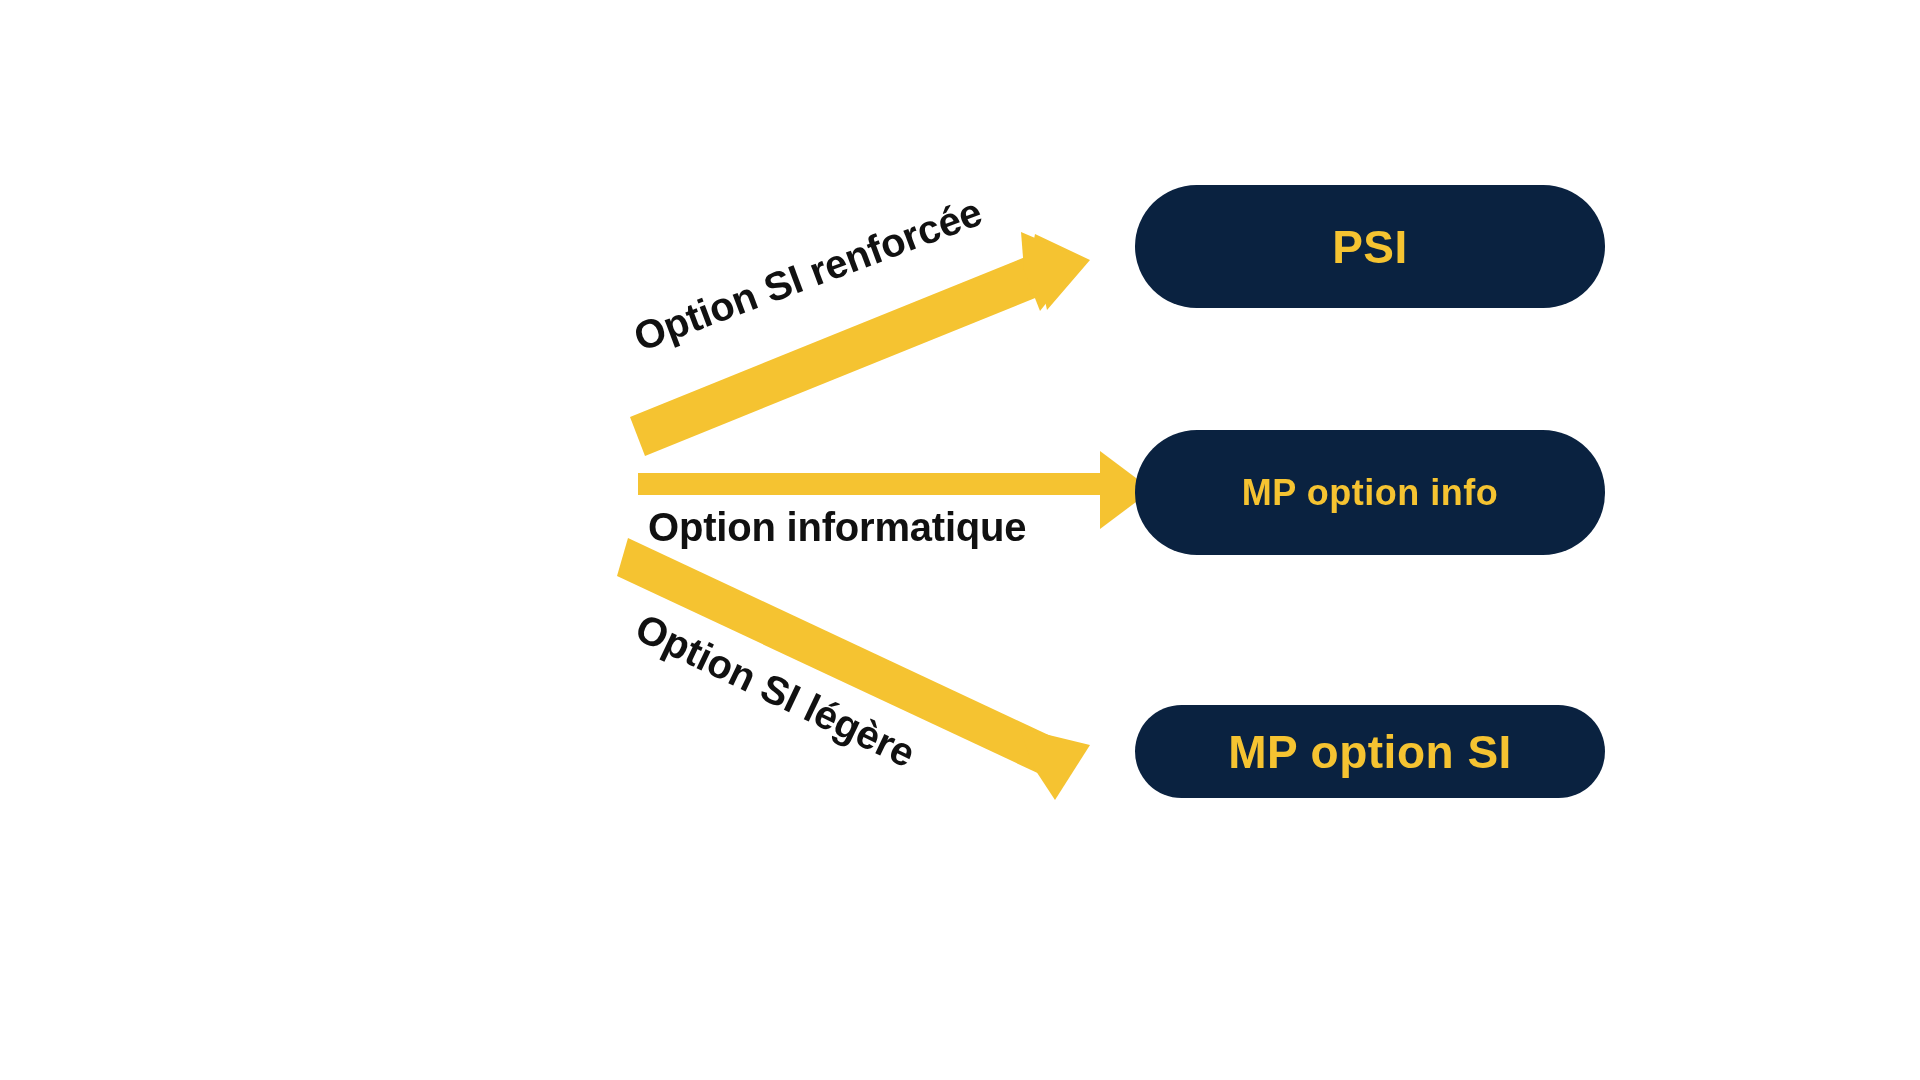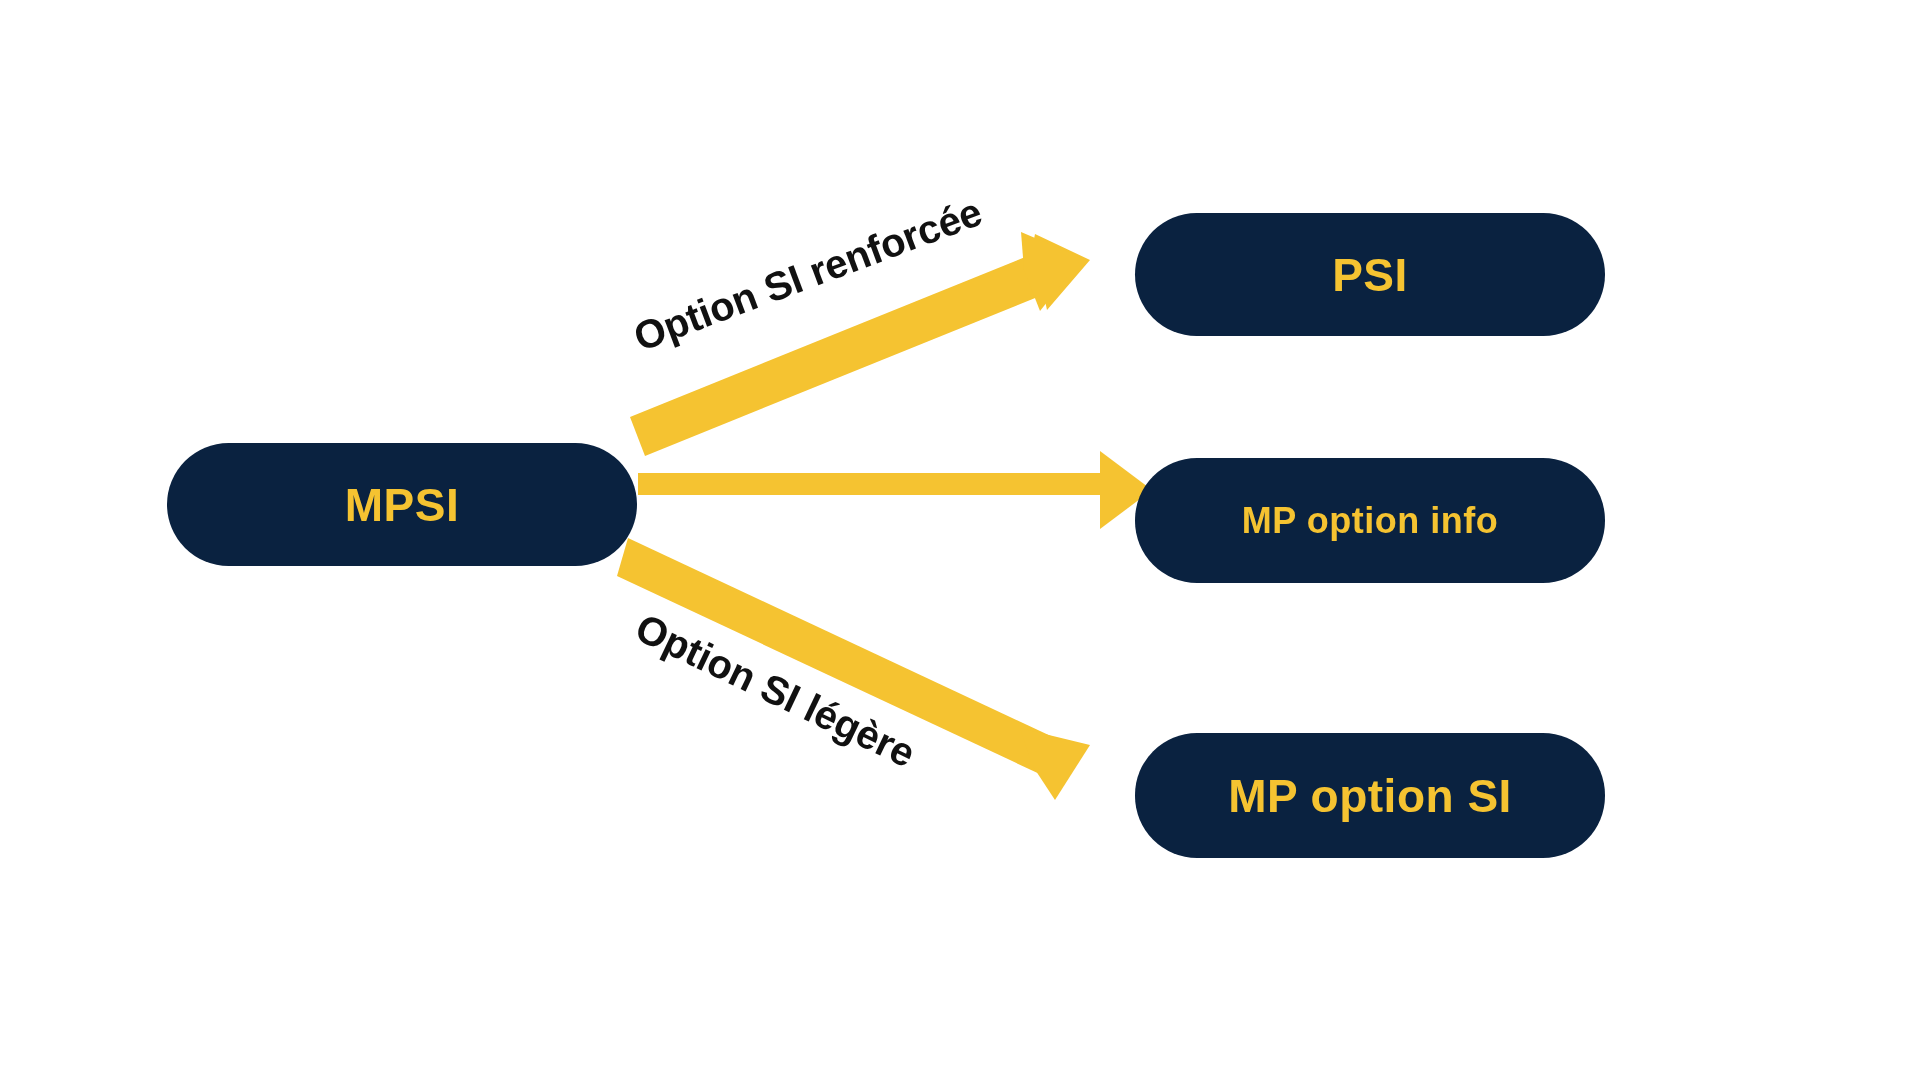--- a/index.html
+++ b/index.html
@@ -27,21 +27,20 @@
     height: 1080px;
   }
   .node {
     position: absolute;
     display: flex;
     align-items: center;
     justify-content: center;
     background: #0A2240;
     border-radius: 62px;
     box-sizing: border-box;
-    margin-top: 28px;
   }
   .node-label {
     color: #F5C331;
     font-weight: bold;
     letter-spacing: 0.5px;
     white-space: nowrap;
     font-family: "Liberation Sans", sans-serif;
   }
   #node-mpsi {
     left: 167px; top: 415px; width: 470px; height: 123px;
@@ -49,21 +48,21 @@
   #node-mpsi .node-label { font-size: 46px; }
   #node-psi {
     left: 1135px; top: 185px; width: 470px; height: 123px;
   }
   #node-psi .node-label { font-size: 46px; }
   #node-mp-info {
     left: 1135px; top: 430px; width: 470px; height: 125px;
   }
   #node-mp-info .node-label { font-size: 36px; }
   #node-mp-si {
-    left: 1135px; top: 705px; width: 470px; height: 125px;
+    left: 1135px; top: 705px; width: 470px; height: 93px;
   }
   #node-mp-si .node-label { font-size: 46px; }
 
   .edge-label {
     position: absolute;
     color: #111111;
     font-weight: bold;
     font-size: 40px;
     white-space: nowrap;
     font-family: "Liberation Sans", sans-serif;
@@ -103,34 +102,32 @@
       <rect x="638" y="473" width="480" height="22" fill="#F5C331"></rect>
       <polygon points="1100,451 1152,490 1100,529" fill="#F5C331"></polygon>
     </g>
 
     <g>
       <polygon points="628,538 1055,738 1044,776 617,576" fill="#F5C331"></polygon>
       <polygon points="1020,728 1090,745 1055,800 1032,765" fill="#F5C331"></polygon>
     </g>
   </svg>
 
-  <div class="node" id="node-mpsi">
-    <span class="node-label">MPSI</span>
-  </div>
 
   <div class="node" id="node-psi">
     <span class="node-label">PSI</span>
   </div>
 
   <div class="node" id="node-mp-info">
     <span class="node-label">MP option info</span>
   </div>
 
   <div class="node" id="node-mp-si">
     <span class="node-label">MP option SI</span>
   </div>
 
   <div class="edge-label" id="edge-label-si-renforcee">Option SI renforcée</div>
 
+  <div class="edge-label" id="edge-label-informatique">Option informatique</div>
 
   <div class="edge-label" id="edge-label-si-legere">Option SI légère</div>
 
 </div>
 
 </body></html>

